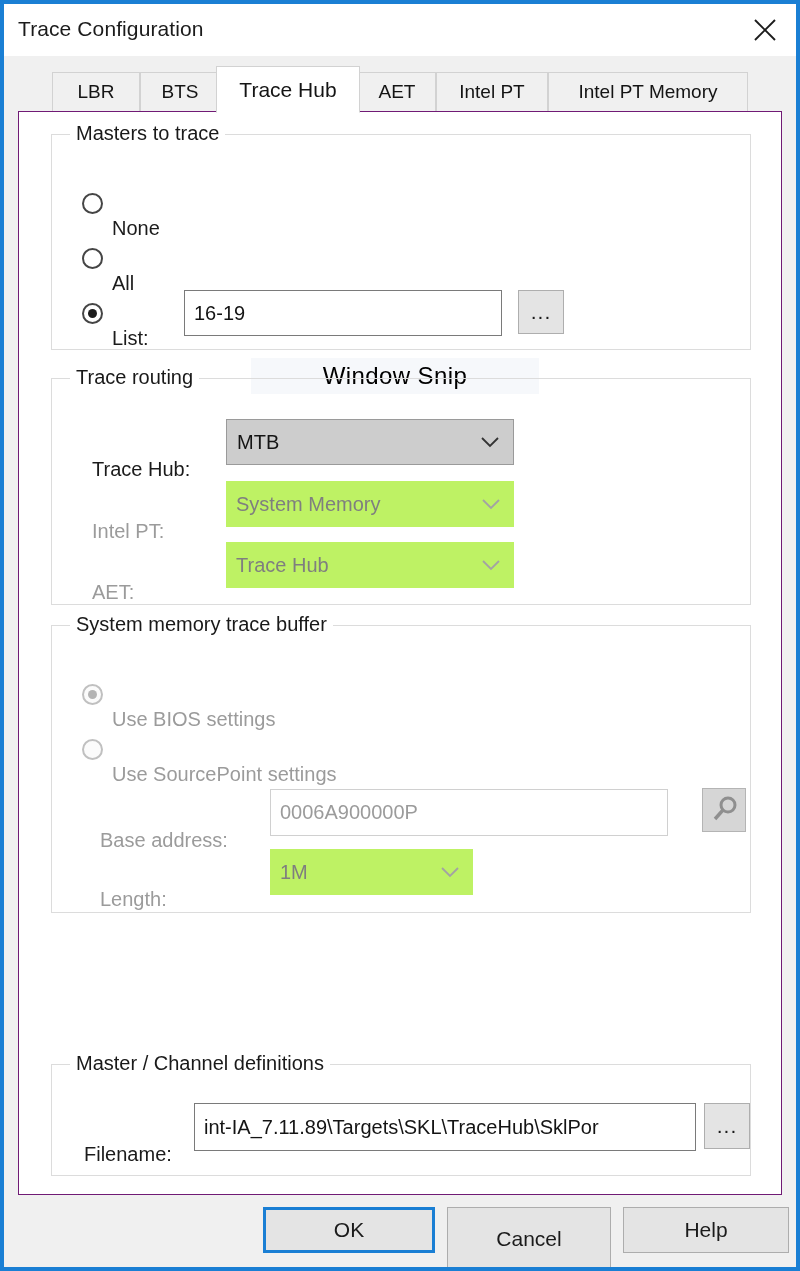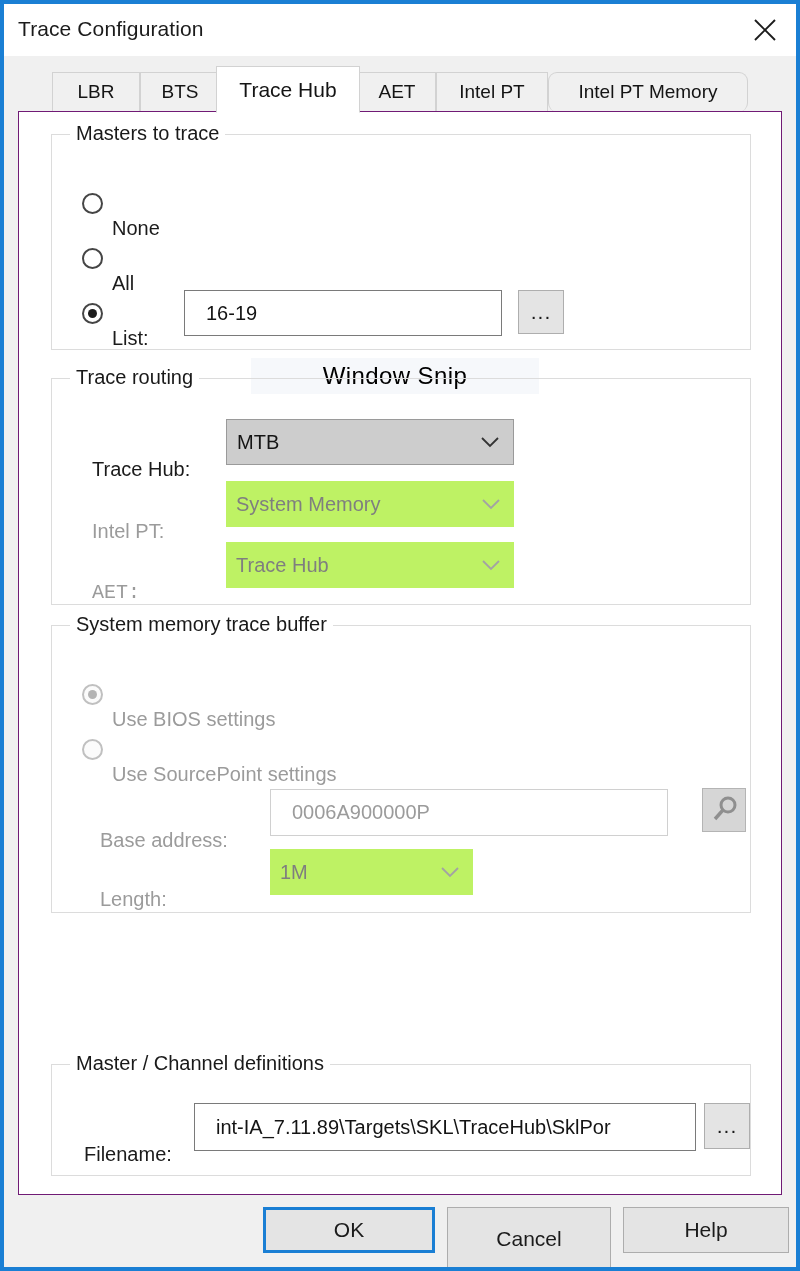--- a/index.html
+++ b/index.html
@@ -161,21 +161,21 @@
 
   
   .textbox {
     position: absolute;
     box-sizing: border-box;
     background: #ffffff;
     border: 1px solid #7a7a7a;
     font-family: "Liberation Sans", sans-serif;
     font-size: 20px;
     color: #141414;
-    padding: 0 21px;
+    padding: 0 9px;
     outline: none;
     overflow: hidden;
     white-space: nowrap;
   }
   .textbox.disabled { border-color: #d0d0d0; color: #9b9b9b; }
 
   
   .combo {
     position: absolute;
     box-sizing: border-box;
@@ -279,21 +279,21 @@
     </div>
     <div class="tab active" style="left:178px; width:144px;">
       <span>Trace Hub</span>
     </div>
     <div class="tab" style="left:320px; width:78px;">
       <span>AET</span>
     </div>
     <div class="tab" style="left:398px; width:112px;">
       <span>Intel PT</span>
     </div>
-    <div class="tab" style="left:510px; width:200px;border-radius:9px;">
+    <div class="tab" style="left:510px; width:200px;">
       <span>Intel PT Memory</span>
     </div>
   </div>
 
   <div class="panel">
 
     <div class="group" style="left:32px; top:22px; width:700px; height:216px;">
       <div class="group-title">Masters to trace</div>
 
       <div class="radio" style="left:30px; top:58px;"></div>
@@ -326,21 +326,21 @@
       </div>
 
       <div class="lbl disabled" style="left:40px; top:113px;">Intel PT:</div>
       <div class="combo disabled" style="left:174px; top:102px; width:288px; height:46px;">
         <span class="ctext">System Memory</span>
         <svg class="carrow" width="18" height="12" viewBox="0 0 18 12">
           <polyline points="1,2 9,10 17,2" fill="none" stroke="#a3a3a3" stroke-width="1.8"></polyline>
         </svg>
       </div>
 
-      <div class="lbl disabled" style="left:40px; top:174px;font-family:Liberation Mono, monospace;">AET:</div>
+      <div class="lbl disabled" style="left:40px; top:174px;">AET:</div>
       <div class="combo disabled" style="left:174px; top:163px; width:288px; height:46px;">
         <span class="ctext">Trace Hub</span>
         <svg class="carrow" width="18" height="12" viewBox="0 0 18 12">
           <polyline points="1,2 9,10 17,2" fill="none" stroke="#a3a3a3" stroke-width="1.8"></polyline>
         </svg>
       </div>
     </div>
 
     <div class="group" style="left:32px; top:513px; width:700px; height:288px;">
       <div class="group-title">System memory trace buffer</div>

